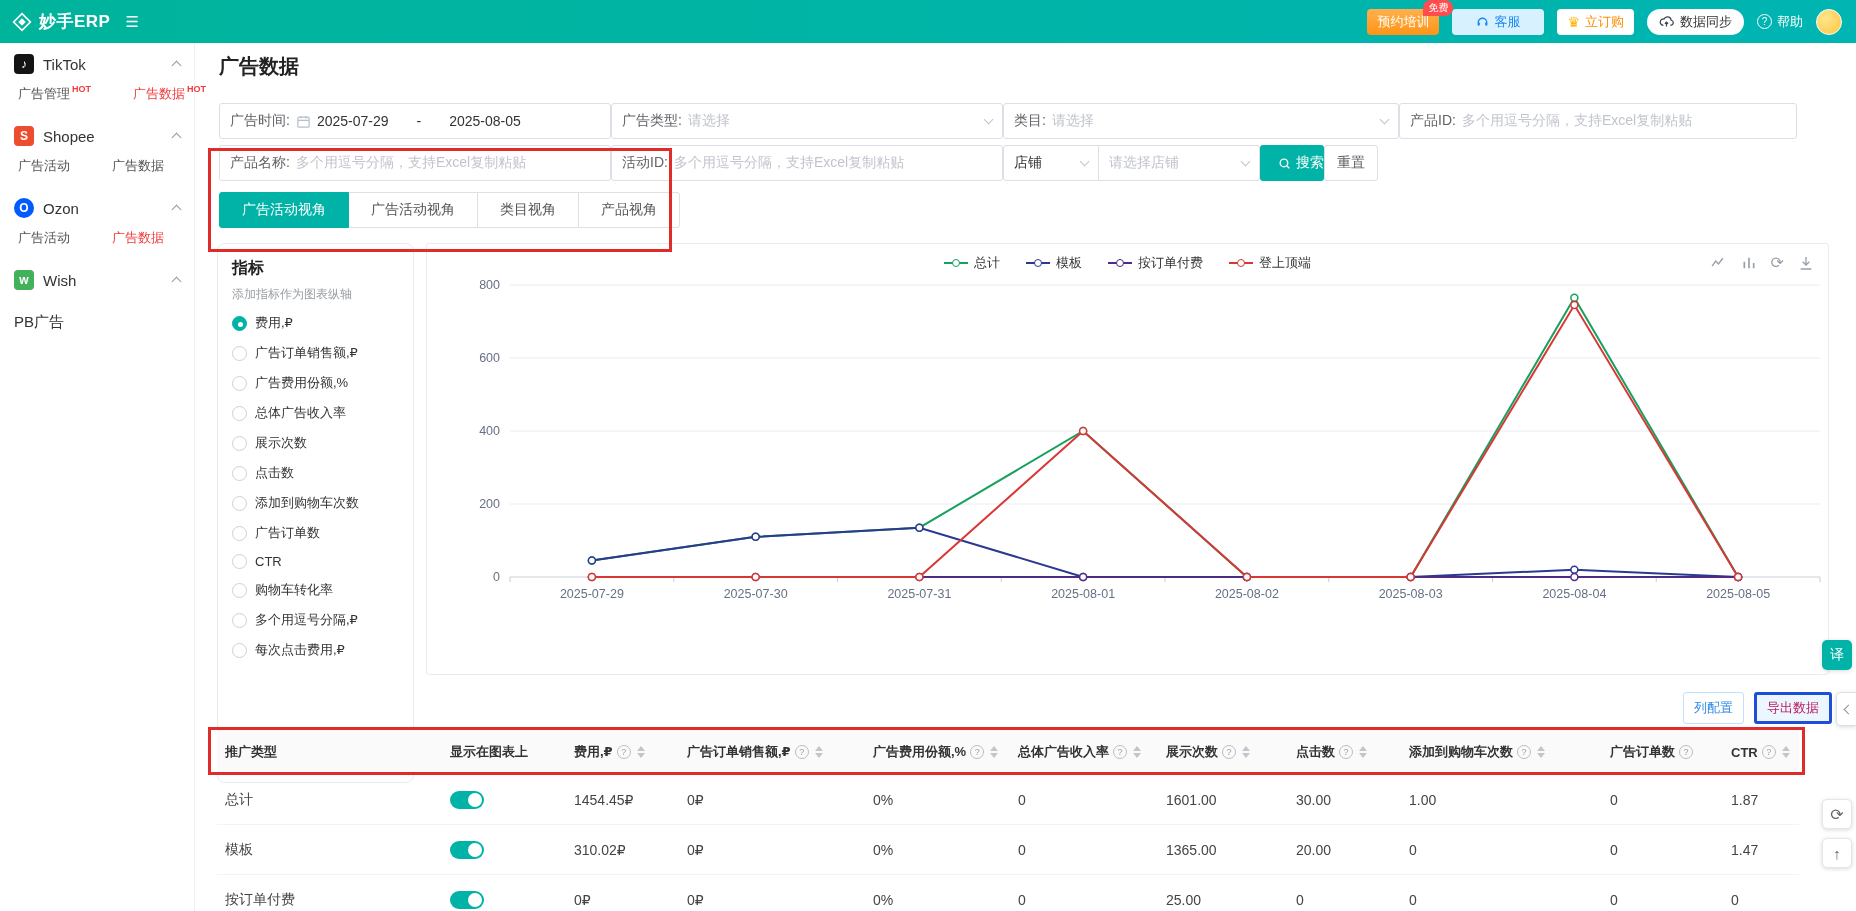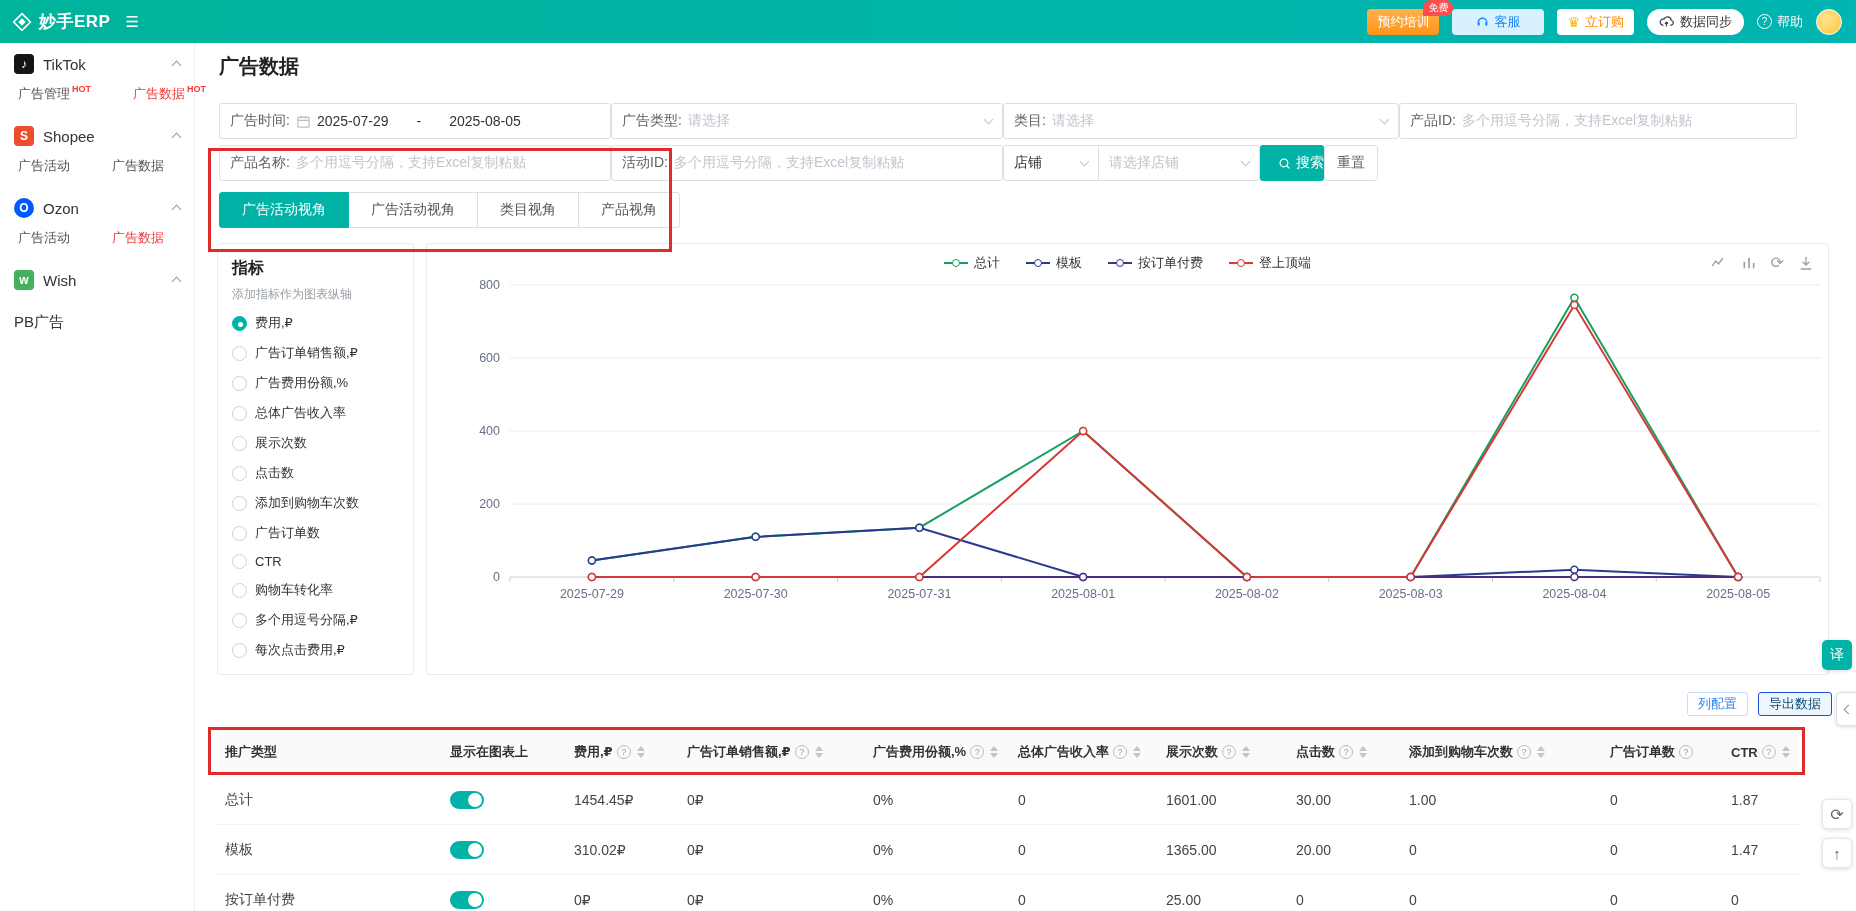--- a/index.html
+++ b/index.html
@@ -77,21 +77,21 @@
     font-size:14px;cursor:pointer;font-family:inherit}
 
   .tabs{position:absolute;left:24px;top:149px;display:flex}
   .tab{height:36px;padding:0 22px;border:1px solid #dcdfe6;background:#fff;color:#555;font-size:14px;
     display:flex;align-items:center;margin-left:-1px;cursor:pointer}
   .tab:first-child{border-radius:3px 0 0 3px;margin-left:0}
   .tab:last-child{border-radius:0 3px 3px 0}
   .tab.active{background:#00b3a6;border-color:#00b3a6;color:#fff;position:relative;z-index:1}
 
   
-  .metrics{position:absolute;left:22px;top:200px;width:197px;height:432px;border:1px solid #e8ecef;border-radius:3px;
+  .metrics{position:absolute;left:22px;top:200px;width:197px;height:540px;border:1px solid #e8ecef;border-radius:8px;
     padding:14px 0 16px 14px;overflow:hidden}
   .metrics h3{font-size:16px;font-weight:600;color:#222}
   .msub{font-size:12px;color:#9aa0a6;margin:7px 0 11px}
   .mrow{display:flex;align-items:center;gap:8px;margin-bottom:12px;cursor:pointer}
   .radio{width:15px;height:15px;border:1px solid #ccd0d6;border-radius:50%;background:#fff;flex:none;position:relative}
   .radio.sel{background:#00b3a6;border-color:#00b3a6}
   .radio.sel::after{content:'';position:absolute;left:5px;top:5px;width:5px;height:5px;border-radius:50%;background:#fff}
   .mlabel{font-size:13px;color:#333;white-space:nowrap}
 
   
@@ -103,23 +103,23 @@
   .lg-mark::before{content:'';position:absolute;left:0;right:0;top:3px;height:2px;background:currentColor}
   .lg-dot{position:absolute;left:8px;top:0;width:8px;height:8px;border:1.6px solid currentColor;border-radius:50%;background:#fff}
   .lg-label{color:#333}
   .chart-tools{position:absolute;top:10px;right:14px;display:flex;align-items:center;gap:14px;color:#99a0a8;z-index:2}
   .chart-tools svg,.chart-tools .tool-glyph{cursor:pointer}
   .tool-glyph{font-size:16px;line-height:1}
   .chart{position:absolute;left:0;top:0}
 
   
   .tactions{position:absolute;top:649px;right:24px;display:flex;gap:10px}
-  .tactions button{height:24px;padding:0 10px;border-radius:3px;font-size:13px;cursor:pointer;font-family:inherit}
+  .tactions button{height:32px;padding:0 10px;border-radius:3px;font-size:13px;cursor:pointer;font-family:inherit}
   .btn-colcfg{background:#fff;color:#2e8ae6;border:1px solid #bfe0ff}
-  .btn-export{background:#ecf6ff;color:#0c4a6e;border:1px solid #1d4ed8}
+  .btn-export{background:#ecf6ff;color:#be185d;border:3px solid #1d4ed8}
 
   
   .dtable{position:absolute;left:22px;top:687px;width:1582px;
     --cols:221px 124px 113px 186px 145px 148px 130px 113px 201px 121px 80px}
   .thead{display:grid;grid-template-columns:var(--cols);height:45px;background:#fafafa;border-bottom:1px solid #ebeef5;
     align-items:center;font-size:13px;font-weight:600;color:#333}
   .tr{display:grid;grid-template-columns:var(--cols);height:50px;align-items:center;border-bottom:1px solid #f2f3f5;
     font-size:14px;color:#444}
   .th,.td{padding-left:12px;display:flex;align-items:center;gap:4px;white-space:nowrap;overflow:hidden}
   .th:first-child,.td:first-child{padding-left:8px}

